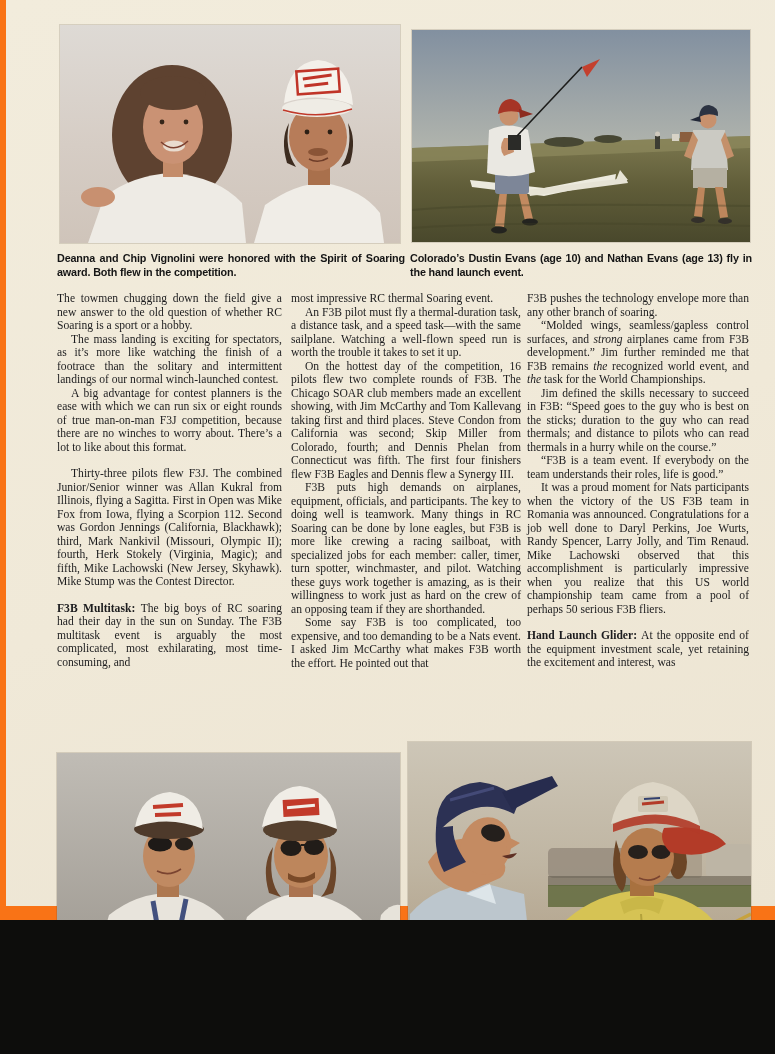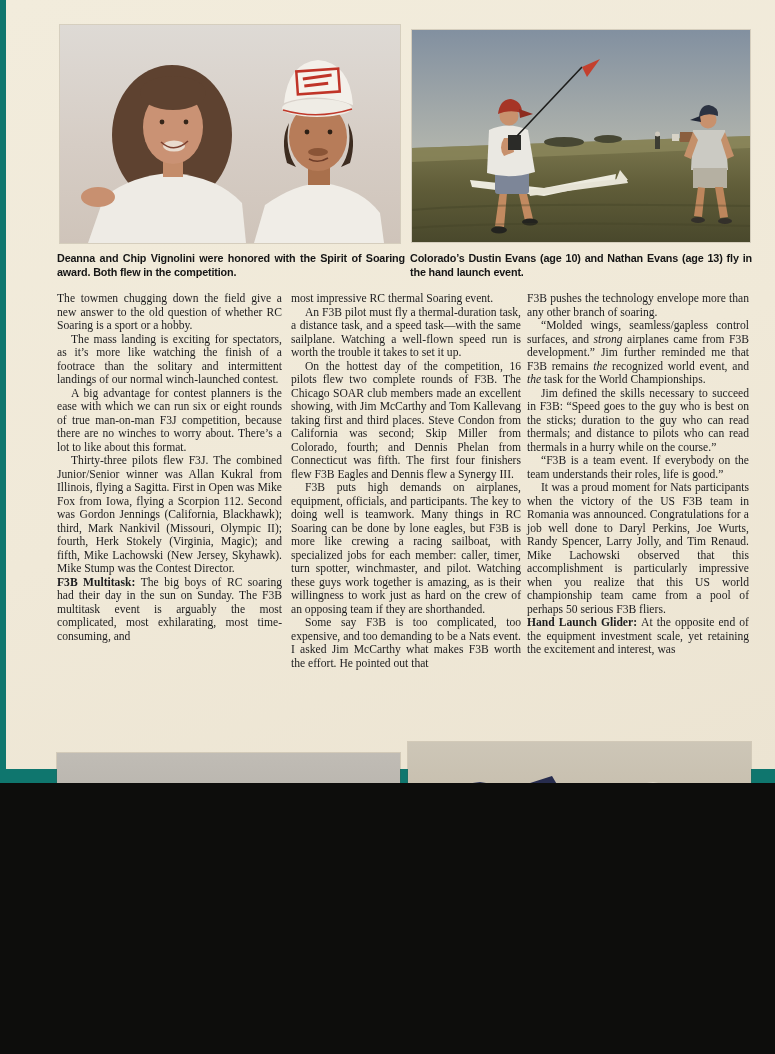--- a/index.html
+++ b/index.html
@@ -1,27 +1,27 @@
 <!DOCTYPE html>
 <html><head>
 <meta charset="utf-8">
 <style>
   html,body{margin:0;padding:0;background:#0d0d0c;}
-  #scan{position:relative;width:775px;height:783px;background:#0f766e;overflow:hidden;
+  #scan{position:relative;width:775px;height:920px;background:#f97316;overflow:hidden;
         font-family:"Liberation Serif", serif;}
   .paper{position:absolute;left:6px;top:0;right:0;bottom:14px;
          background:linear-gradient(160deg,#f2ecdc 0%,#f0e9d8 55%,#ece4d2 100%);}
   .photo{position:absolute;box-shadow:0 0 0 1px rgba(90,80,60,.18);overflow:hidden;background:#cfc8bd;}
   .photo svg{display:block;}
   .caption{position:absolute;font-family:"Liberation Sans", sans-serif;font-weight:bold;
            font-size:10.8px;line-height:13.5px;letter-spacing:-0.15px;color:#151515;text-align:justify;}
   .col{position:absolute;font-size:11.6px;line-height:13.5px;color:#1c1c1e;}
   .para{margin:0;text-align:justify;}
   .para.indent{text-indent:14px;}
-  .para.gap{}
+  .para.gap{margin-top:13px;}
   .b{font-weight:bold;}
   .i{font-style:italic;}
   .footer{position:absolute;left:51px;top:1006px;font-family:"Liberation Sans", sans-serif;
           font-size:13px;color:#2a2a2a;display:flex;align-items:center;gap:7px;}
   .footer .num{font-weight:normal;}
   .footer .plane{font-size:13px;display:inline-block;transform:rotate(12deg);color:#222;}
 </style>
 </head>
 <body>
 

